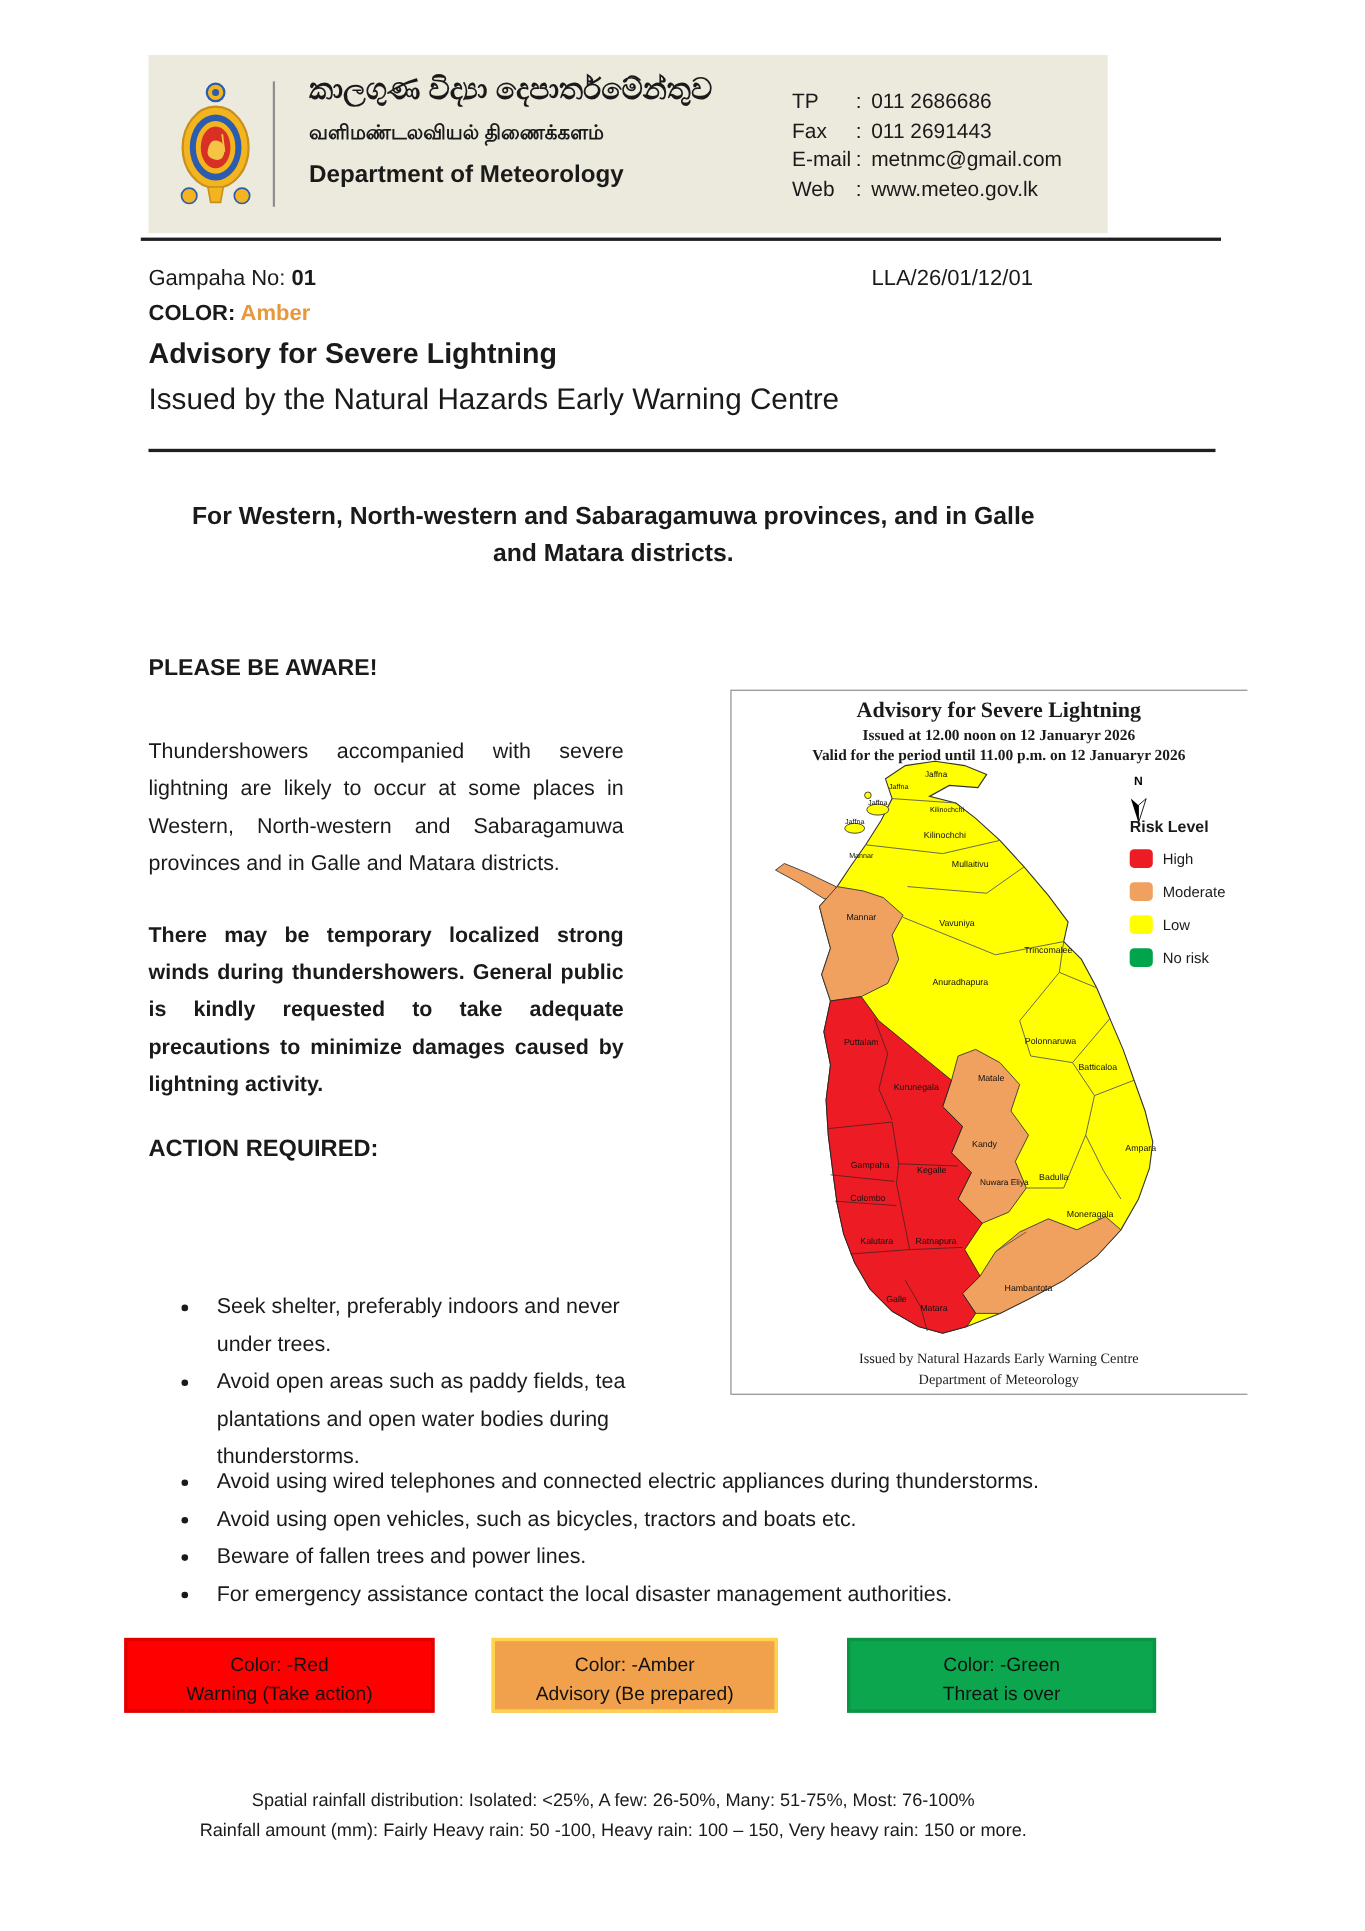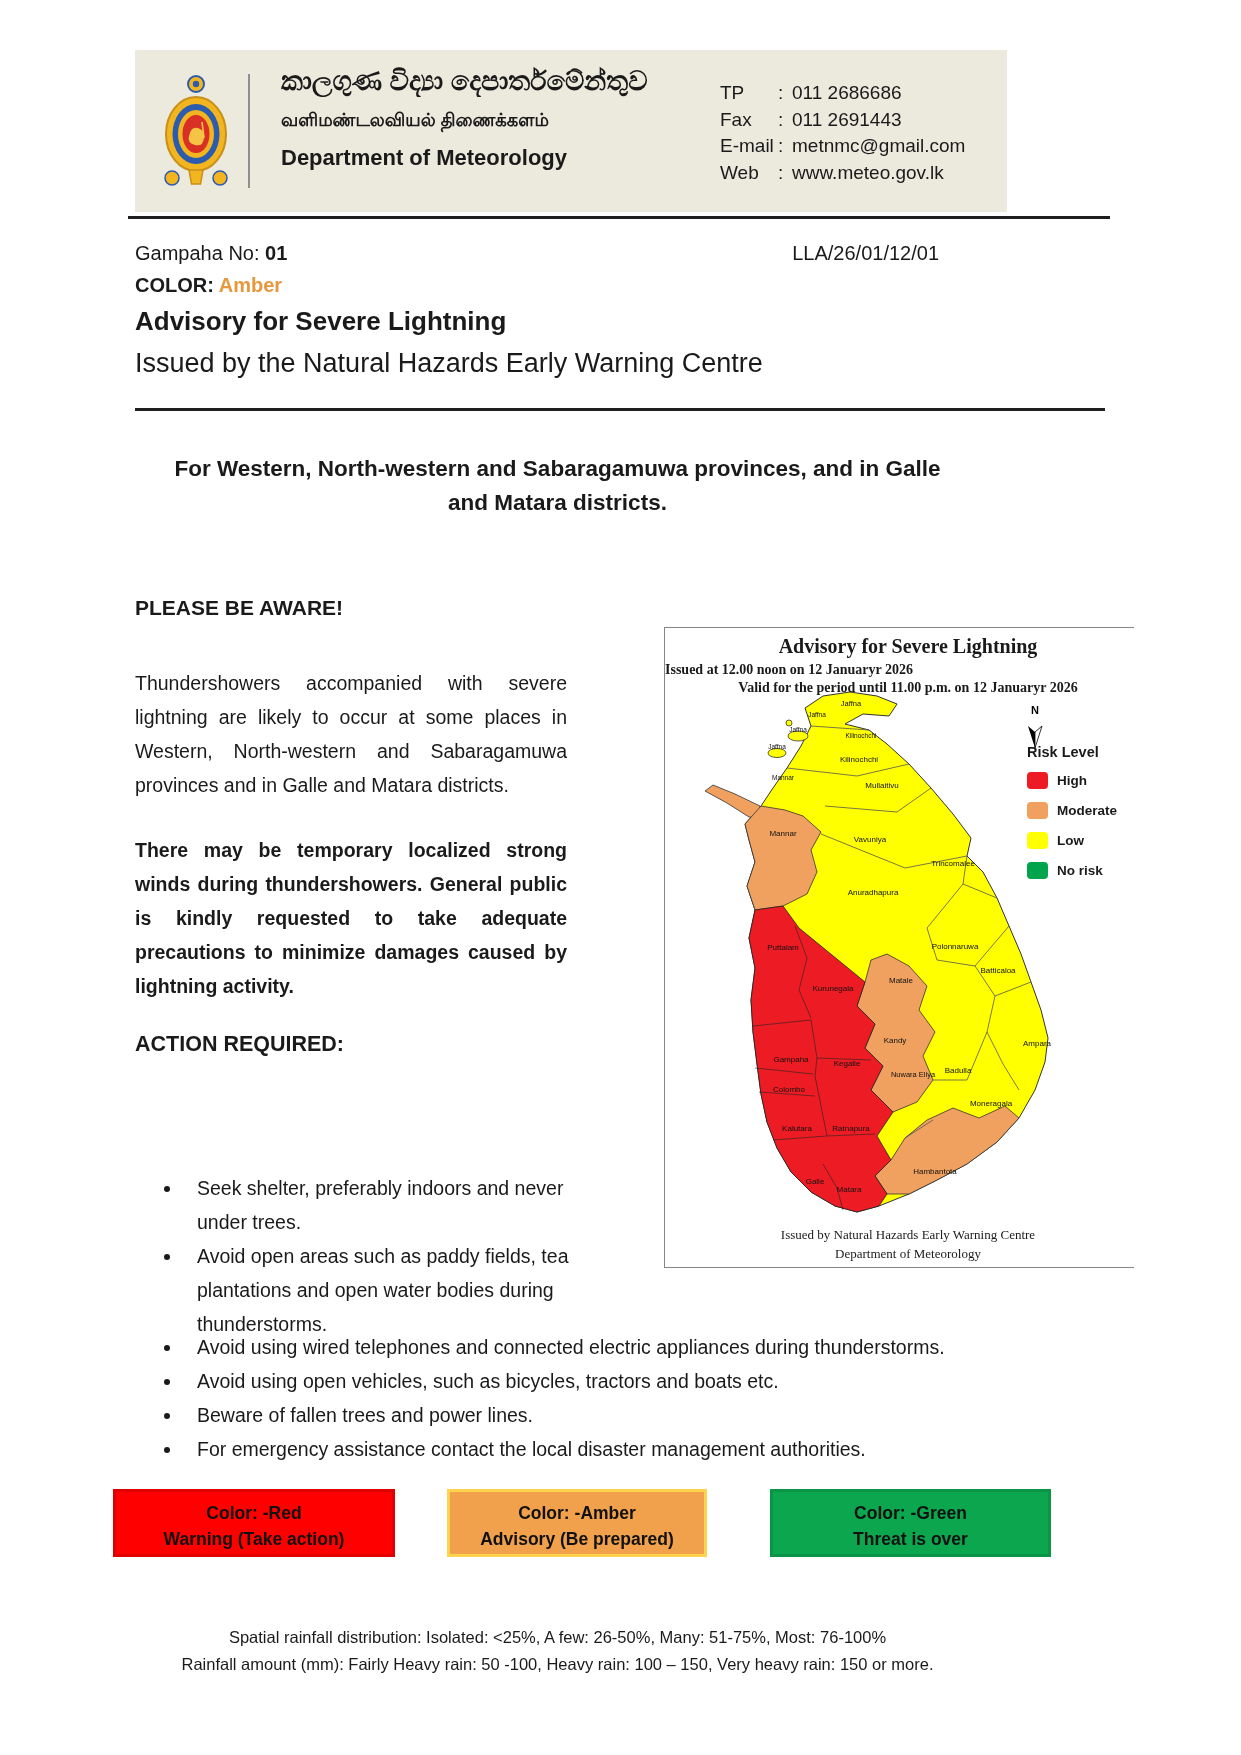--- a/index.html
+++ b/index.html
@@ -47,43 +47,43 @@
   ul.bullets li{padding-left:14px;margin:0;}
   .bullets-narrow{position:absolute;left:135px;top:1171px;width:408px;}
   .bullets-wide{position:absolute;left:135px;top:1330px;width:960px;}
 
   
   .map-box{position:absolute;left:664px;top:627px;width:488px;height:641px;
            border:1px solid #858585;background:#ffffff;box-sizing:border-box;
            font-family:"Liberation Serif", serif;}
   .map-title{position:absolute;left:0;top:7px;width:100%;text-align:center;
              font-size:20px;font-weight:bold;}
-  .map-issued{position:absolute;left:0;top:34px;width:100%;text-align:left;
+  .map-issued{position:absolute;left:0;top:34px;width:100%;text-align:center;
               font-size:14px;font-weight:bold;}
   .map-valid{position:absolute;left:0;top:52px;width:100%;text-align:center;
              font-size:14px;font-weight:bold;}
   .map-svg{position:absolute;left:0;top:0;width:486px;height:639px;}
   .risk-low-fill{fill:var(--risk-low);stroke:#333;stroke-width:1;}
   .risk-high-fill{fill:var(--risk-high);stroke:#222;stroke-width:.8;}
   .risk-mod-fill{fill:var(--risk-moderate);stroke:#333;stroke-width:.8;}
   .dist-line{fill:none;stroke:#555;stroke-width:.8;}
   .dist-line-red{fill:none;stroke:#222;stroke-width:.7;opacity:.85;}
   .islet{fill:var(--risk-low);stroke:#333;stroke-width:.8;}
   .legend{position:absolute;left:362px;top:116px;width:122px;
           font-family:"Liberation Sans", sans-serif;}
   .legend-title{font-size:14.5px;font-weight:bold;margin-bottom:12px;}
   .legend-item{display:flex;align-items:center;margin-bottom:13px;}
   .legend-swatch{width:21px;height:17px;border-radius:4px;margin-right:9px;flex:0 0 auto;}
-  .legend-label{font-size:13.5px;font-weight:bold;}
+  .legend-label{font-size:13.5px;font-weight:normal;}
   .map-footer{position:absolute;left:0;top:597px;width:100%;text-align:center;
               font-size:13px;line-height:19px;}
 
   
   .color-box{position:absolute;top:1489px;height:68px;box-sizing:border-box;
-             text-align:center;font-weight:bold;font-size:17.5px;line-height:26px;
+             text-align:center;font-weight:normal;font-size:17.5px;line-height:26px;
              padding-top:8px;color:#111;}
   
   .foot-note{position:absolute;left:135px;top:1624px;width:845px;text-align:center;
              font-size:16.5px;line-height:27px;}
 </style>
 </head>
 <body>
 
 <div class="page">
 

